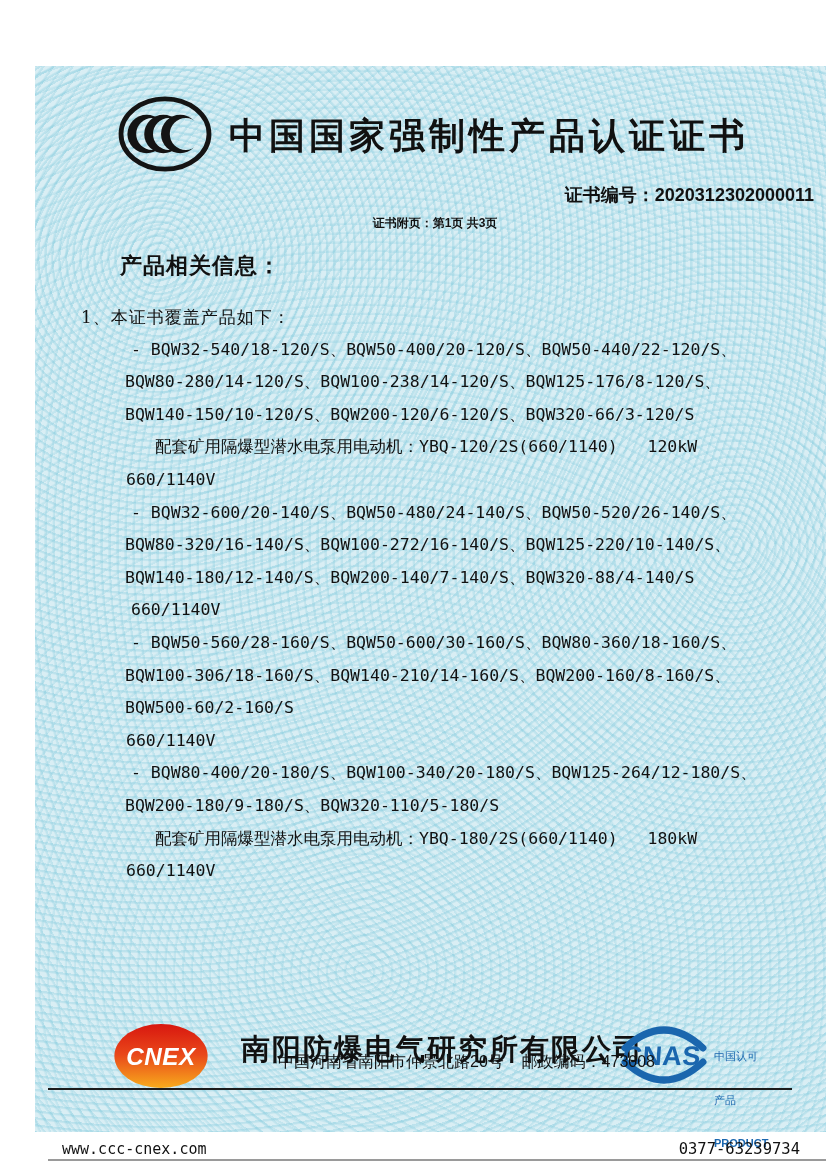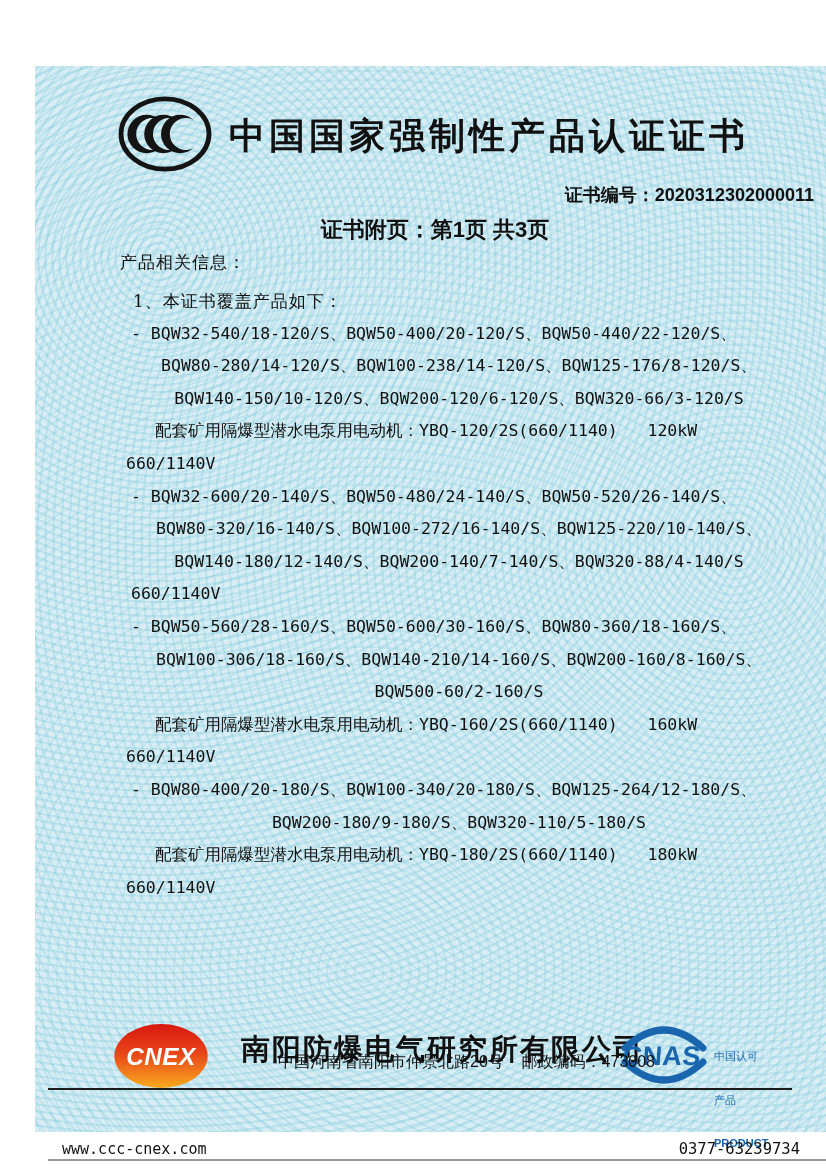--- a/index.html
+++ b/index.html
@@ -15,27 +15,27 @@
       repeating-radial-gradient(circle at 85% 45%, rgba(120,198,218,.26) 0 1.5px, rgba(255,255,255,0) 3px 8px),
       repeating-radial-gradient(circle at 40% 85%, rgba(120,198,218,.22) 0 1.5px, rgba(255,255,255,0) 3px 9px);
   }
   .abs{position:absolute;}
   .ccc-logo{left:82px;top:26px;width:96px;height:84px;}
   .title{
     left:194px;top:46px;width:540px;font-size:36px;font-weight:bold;
     letter-spacing:4px;white-space:pre;
   }
   .cert-line{left:0;top:117px;width:758px;text-align:right;font-size:18px;font-weight:bold;transform:translateX(21px);white-space:pre;}
-  .attach-line{left:0;top:149px;width:758px;text-align:center;font-size:22px;font-weight:bold;transform:translateX(21px);white-space:pre;}
-  .section-heading{left:85px;top:185px;font-size:17px;font-weight:normal;letter-spacing:1px;}
+  .attach-line{left:0;top:149px;width:758px;text-align:center;font-size:12px;font-weight:bold;transform:translateX(21px);white-space:pre;}
+  .section-heading{left:85px;top:185px;font-size:22px;font-weight:bold;letter-spacing:1px;}
   .body-list{left:0;top:219px;width:758px;font-size:16.5px;}
   .bl{height:32.6px;line-height:32.6px;white-space:pre;font-family:"DejaVu Sans Mono",monospace;}
-  .bl.head{padding-left:98px;font-family:"DejaVu Serif",serif;font-size:17px;letter-spacing:1px;}
+  .bl.head{padding-left:46px;font-family:"DejaVu Serif",serif;font-size:17px;letter-spacing:1px;margin-top:16px;}
   .bl.dash{padding-left:96px;}
-  .bl.cont{padding-left:90px;text-align:center;}
+  .bl.cont{padding-left:90px;}
   .bl.motor{padding-left:120px;}
   .bl.volt{padding-left:91px;}
   .bl.volt2{padding-left:96px;}
   .note{
     left:0;top:884px;width:758px;text-align:center;font-size:19px;
     font-family:"DejaVu Serif",serif;letter-spacing:2px;white-space:pre;
   }
   .cnex-logo{left:77px;top:956px;width:98px;height:68px;}
   .company{
     left:169px;top:964px;width:440px;text-align:right;font-size:29px;
@@ -91,21 +91,20 @@
     <div class="bl cont">BQW140-150/10-120/S、BQW200-120/6-120/S、BQW320-66/3-120/S</div>
     <div class="bl motor">配套矿用隔爆型潜水电泵用电动机：YBQ-120/2S(660/1140)   120kW</div>
     <div class="bl volt">660/1140V</div>
     <div class="bl dash">- BQW32-600/20-140/S、BQW50-480/24-140/S、BQW50-520/26-140/S、</div>
     <div class="bl cont">BQW80-320/16-140/S、BQW100-272/16-140/S、BQW125-220/10-140/S、</div>
     <div class="bl cont">BQW140-180/12-140/S、BQW200-140/7-140/S、BQW320-88/4-140/S</div>
     <div class="bl volt2">660/1140V</div>
     <div class="bl dash">- BQW50-560/28-160/S、BQW50-600/30-160/S、BQW80-360/18-160/S、</div>
     <div class="bl cont">BQW100-306/18-160/S、BQW140-210/14-160/S、BQW200-160/8-160/S、</div>
     <div class="bl cont">BQW500-60/2-160/S</div>
-    <div class="bl motor">配套矿用隔爆型潜水电泵用电动机：YBQ-160/2S(660/1140)   160kW</div>
     <div class="bl volt">660/1140V</div>
     <div class="bl dash">- BQW80-400/20-180/S、BQW100-340/20-180/S、BQW125-264/12-180/S、</div>
     <div class="bl cont">BQW200-180/9-180/S、BQW320-110/5-180/S</div>
     <div class="bl motor">配套矿用隔爆型潜水电泵用电动机：YBQ-180/2S(660/1140)   180kW</div>
     <div class="bl volt">660/1140V</div>
   </div>
 
 
   <svg class="abs cnex-logo" viewBox="0 0 100 70" aria-hidden="true">
     <defs>

